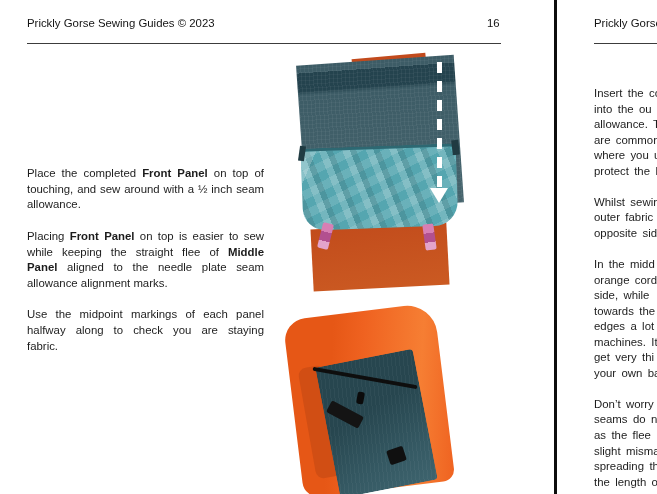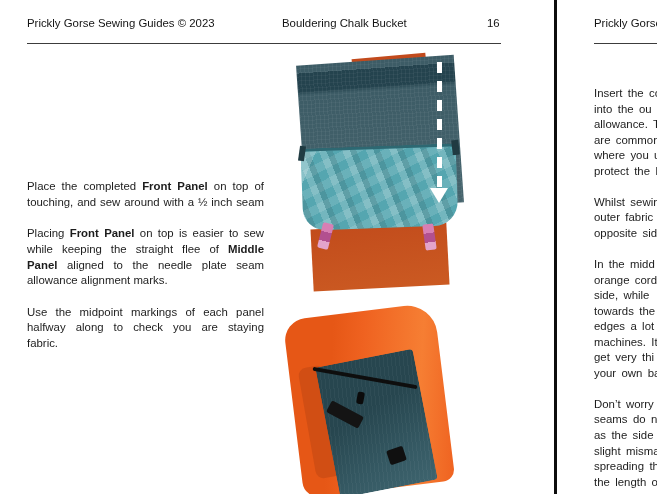--- a/index.html
+++ b/index.html
@@ -20,21 +20,21 @@
   
   .hdr { font-size:11.4px; white-space:nowrap; color:#141414; }
   #lp-hdr-left   { left:27px;  top:17px; }
   #lp-hdr-center { left:282px; top:17px; }
   #lp-hdr-num    { left:487px; top:17px; }
   #lp-rule { left:27px; top:43px; width:474px; height:1px; background:#3c3c3c; }
   #rp-hdr-left { left:37px; top:17px; }
   #rp-rule { left:37px; top:43px; width:63px; height:1px; background:#3c3c3c; }
 
   
-  #left-text  { left:27px; top:179px; width:237px; }
+  #left-text  { left:27px; top:166px; width:237px; }
   #right-text { left:37px; top:86px;  width:200px; }
   .para { margin-bottom:15.7px; }
   #right-text .para { margin-bottom:15.55px; }
   .tline { font-size:11.4px; line-height:15.7px; color:#1c1c1c; }
   #left-text .tline { text-align:justify; text-align-last:justify; }
   #left-text .tline.last { text-align-last:left; }
   #right-text .tline { line-height:15.55px; white-space:nowrap; word-spacing:2.2px; }
   .tline b { font-weight:bold; }
 
   
@@ -92,28 +92,28 @@
     transform:rotate(28deg); background:#141414; border-radius:2px; }
   .p2-strap2 { left:101px; top:138px; width:17px; height:15px;
     transform:rotate(-18deg); background:#101010; border-radius:2px; }
 </style>
 </head>
 <body>
 
 <div id="left-page" class="abs">
 
   <div id="lp-hdr-left" class="abs hdr">Prickly Gorse Sewing Guides © 2023</div>
-  <div id="lp-hdr-center" class="abs hdr">Bouldering Chalk Bucket</div>
   <div id="lp-hdr-num" class="abs hdr">16</div>
   <div id="lp-rule" class="abs"></div>
 
   <div id="left-text" class="abs">
       <div class="para">
         <div class="tline"><span>Place the completed </span><b>Front Panel</b><span> on top of</span></div>
         <div class="tline"><span>touching, and sew around with a ½ inch seam</span></div>
+        <div class="tline last"><span>allowance.</span></div>
       </div>
       <div class="para">
         <div class="tline"><span>Placing </span><b>Front Panel</b><span> on top is easier to sew</span></div>
         <div class="tline"><span>while keeping the straight flee of </span><b>Middle</b><span></span></div>
         <div class="tline"><span></span><b>Panel</b><span> aligned to the needle plate seam</span></div>
         <div class="tline last"><span>allowance alignment marks.</span></div>
       </div>
       <div class="para">
         <div class="tline"><span>Use the midpoint markings of each panel</span></div>
         <div class="tline"><span>halfway along to check you are staying</span></div>
@@ -170,19 +170,19 @@
         <div class="tline"><span>side, while</span></div>
         <div class="tline"><span>towards the</span></div>
         <div class="tline"><span>edges a lot</span></div>
         <div class="tline"><span>machines. It</span></div>
         <div class="tline"><span>get very thi</span></div>
         <div class="tline last"><span>your own ba</span></div>
       </div>
       <div class="para">
         <div class="tline"><span>Don’t worry</span></div>
         <div class="tline"><span>seams do no</span></div>
-        <div class="tline"><span>as the side</span></div>
+        <div class="tline"><span>as the flee</span></div>
         <div class="tline"><span>slight misma</span></div>
         <div class="tline"><span>spreading th</span></div>
         <div class="tline last"><span>the length o</span></div>
       </div>
     </div>
 </div>
 
 </body></html>

